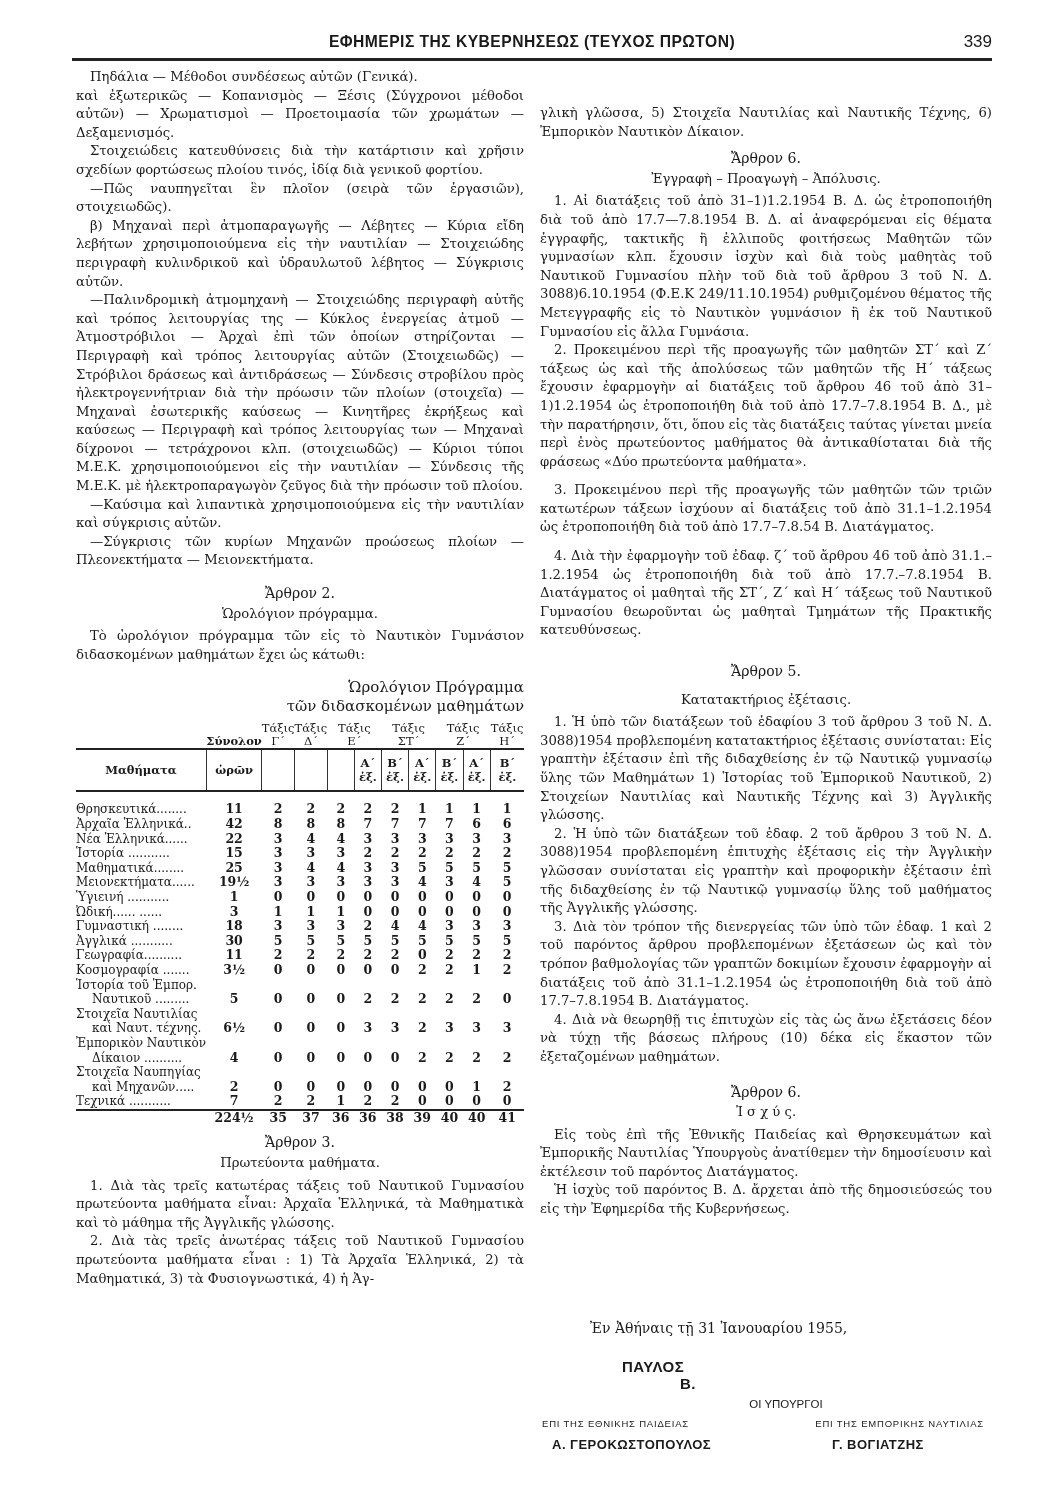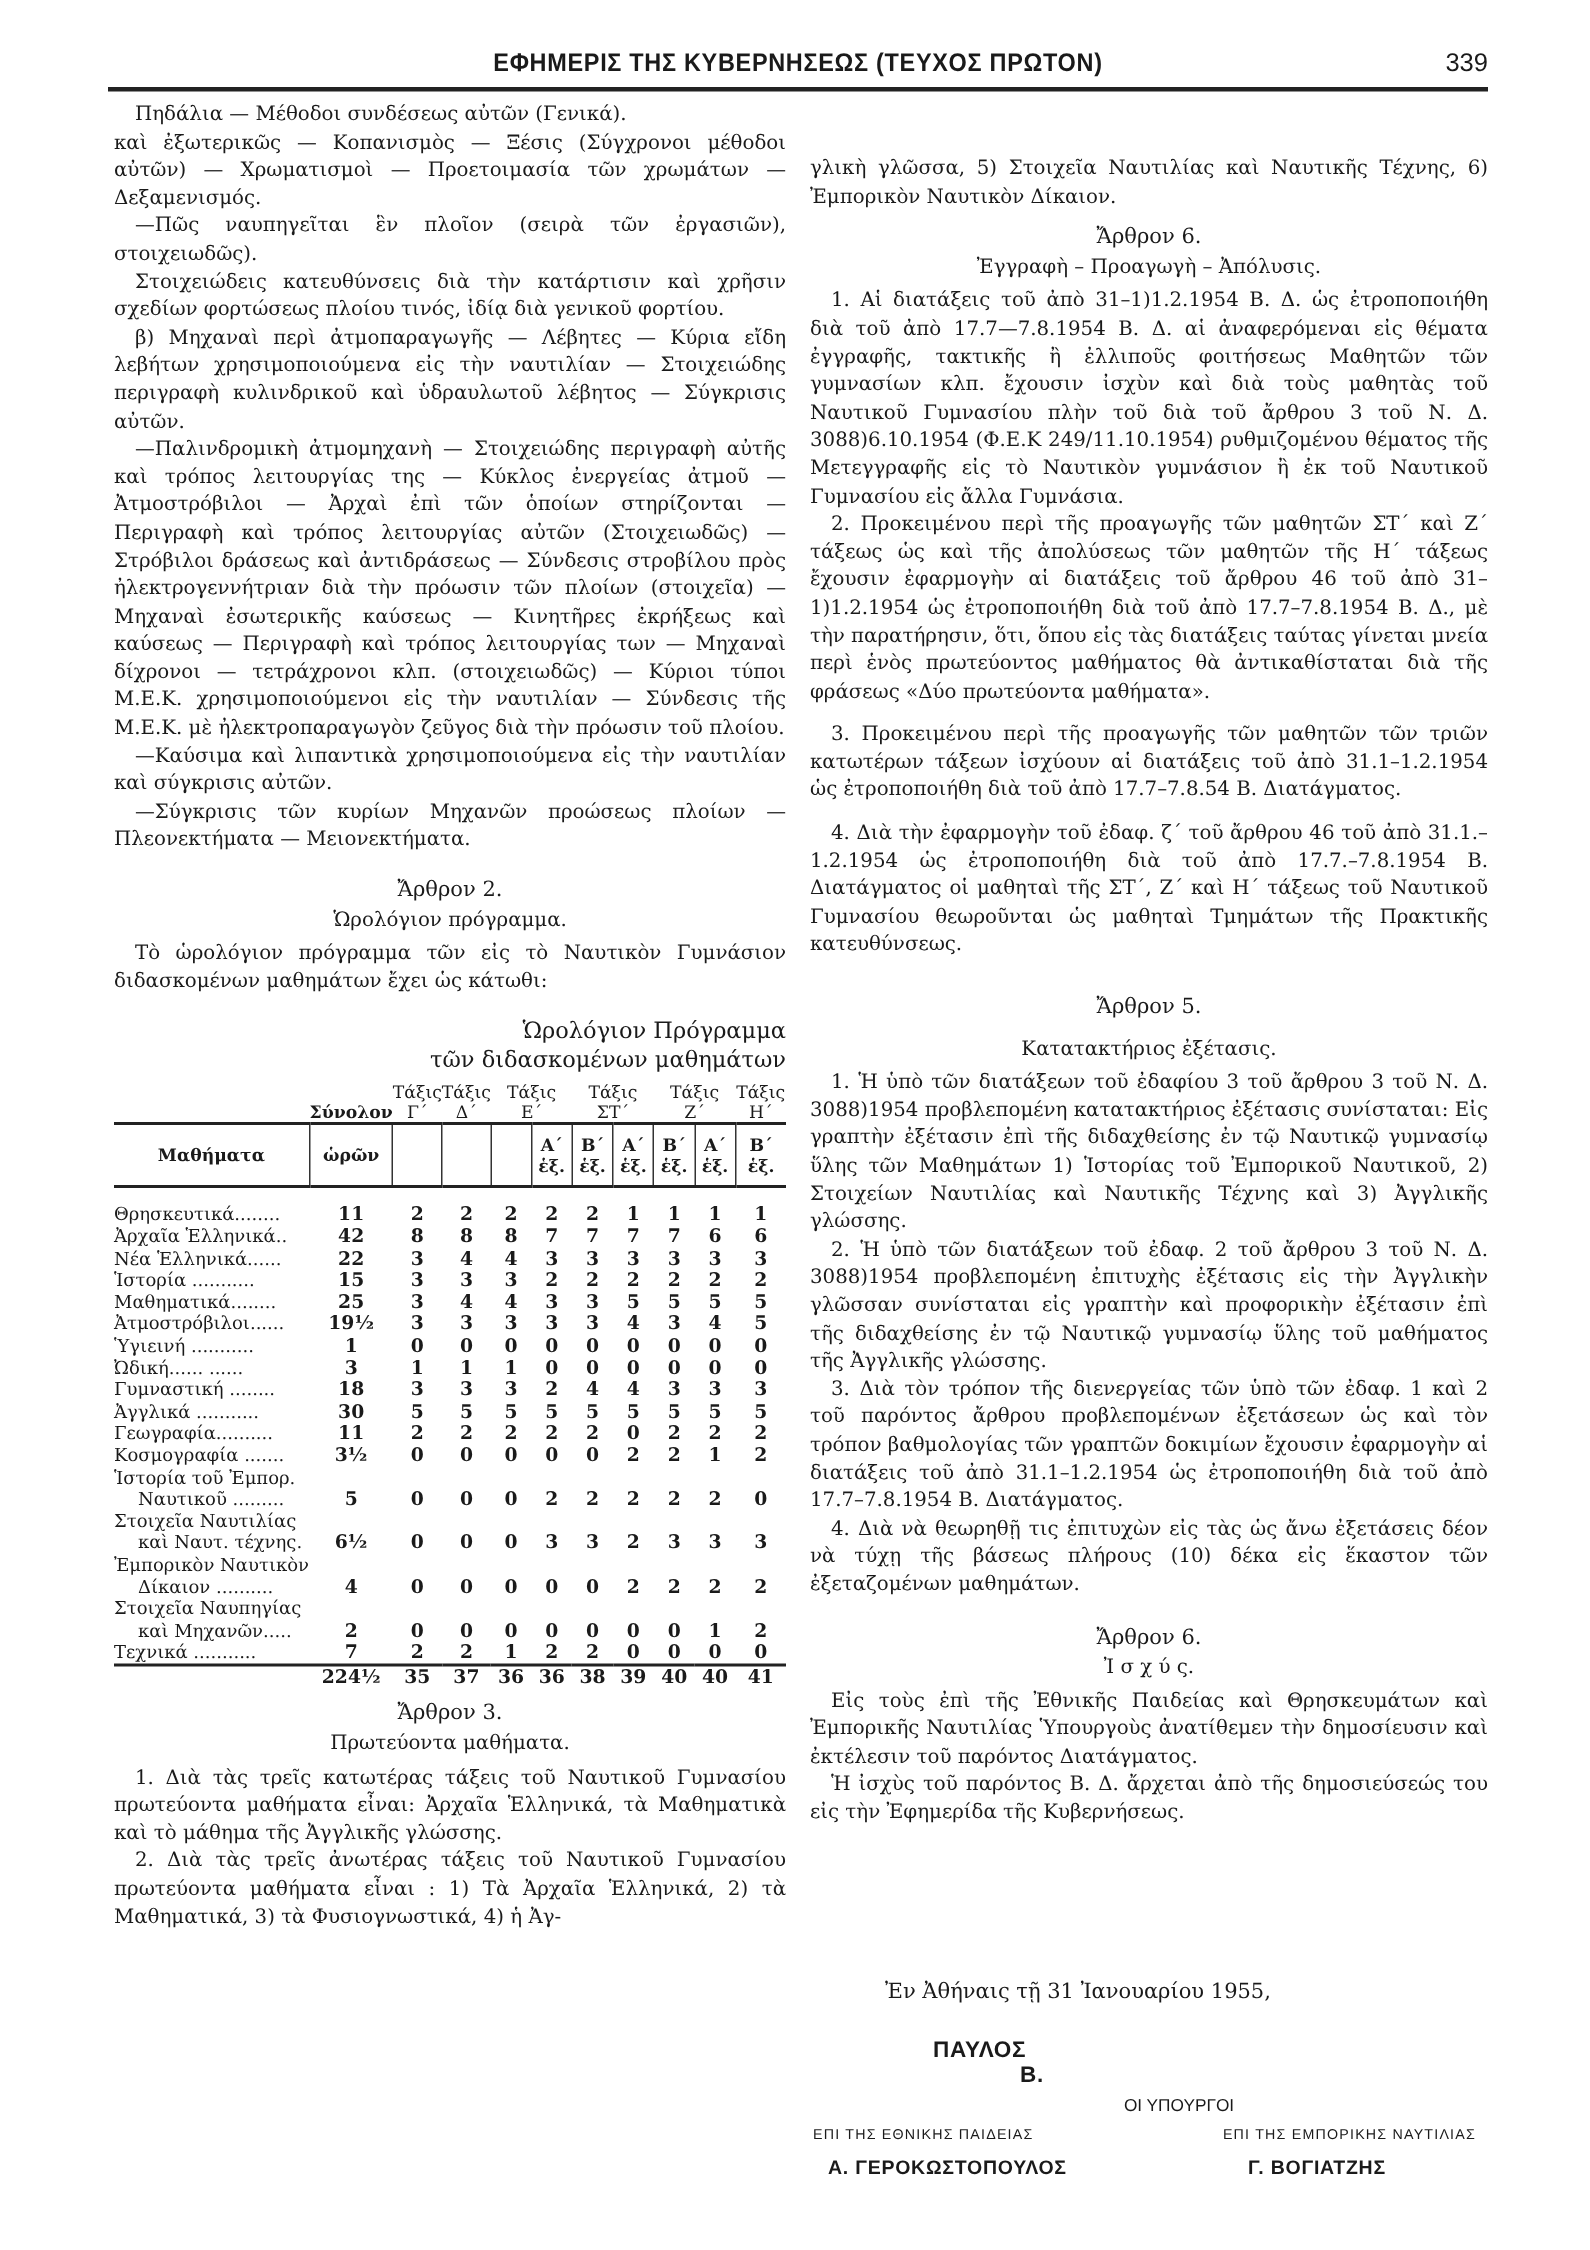--- a/index.html
+++ b/index.html
@@ -41,22 +41,22 @@
 
 <div class="header">
   <div class="header-title">ΕΦΗΜΕΡΙΣ ΤΗΣ ΚΥΒΕΡΝΗΣΕΩΣ (ΤΕΥΧΟΣ ΠΡΩΤΟΝ)</div>
   <div class="header-page">339</div>
 </div>
 <div class="header-rule"></div>
 
 <div class="col col-left">
   <p class="p indent">Πηδάλια — Μέθοδοι συνδέσεως αὐτῶν (Γενικά).</p>
   <p class="p">καὶ ἐξωτερικῶς — Κοπανισμὸς — Ξέσις (Σύγχρονοι μέθοδοι αὐτῶν) — Χρωματισμοὶ — Προετοιμασία τῶν χρωμάτων — Δεξαμενισμός.</p>
+  <p class="p indent">Στοιχειώδεις κατευθύνσεις διὰ τὴν κατάρτισιν καὶ χρῆσιν σχεδίων φορτώσεως πλοίου τινός, ἰδίᾳ διὰ γενικοῦ φορτίου.</p>
   <p class="p indent">—Πῶς ναυπηγεῖται ἓν πλοῖον (σειρὰ τῶν ἐργασιῶν), στοιχειωδῶς).</p>
-  <p class="p indent">Στοιχειώδεις κατευθύνσεις διὰ τὴν κατάρτισιν καὶ χρῆσιν σχεδίων φορτώσεως πλοίου τινός, ἰδίᾳ διὰ γενικοῦ φορτίου.</p>
   <p class="p indent">β) Μηχαναὶ περὶ ἀτμοπαραγωγῆς — Λέβητες — Κύρια εἴδη λεβήτων χρησιμοποιούμενα εἰς τὴν ναυτιλίαν — Στοιχειώδης περιγραφὴ κυλινδρικοῦ καὶ ὑδραυλωτοῦ λέβητος — Σύγκρισις αὐτῶν.</p>
   <p class="p indent">—Παλινδρομικὴ ἀτμομηχανὴ — Στοιχειώδης περιγραφὴ αὐτῆς καὶ τρόπος λειτουργίας της — Κύκλος ἐνεργείας ἀτμοῦ — Ἀτμοστρόβιλοι — Ἀρχαὶ ἐπὶ τῶν ὁποίων στηρίζονται — Περιγραφὴ καὶ τρόπος λειτουργίας αὐτῶν (Στοιχειωδῶς) — Στρόβιλοι δράσεως καὶ ἀντιδράσεως — Σύνδεσις στροβίλου πρὸς ἠλεκτρογεννήτριαν διὰ τὴν πρόωσιν τῶν πλοίων (στοιχεῖα) — Μηχαναὶ ἐσωτερικῆς καύσεως — Κινητῆρες ἐκρήξεως καὶ καύσεως — Περιγραφὴ καὶ τρόπος λειτουργίας των — Μηχαναὶ δίχρονοι — τετράχρονοι κλπ. (στοιχειωδῶς) — Κύριοι τύποι Μ.Ε.Κ. χρησιμοποιούμενοι εἰς τὴν ναυτιλίαν — Σύνδεσις τῆς Μ.Ε.Κ. μὲ ἠλεκτροπαραγωγὸν ζεῦγος διὰ τὴν πρόωσιν τοῦ πλοίου.</p>
   <p class="p indent">—Καύσιμα καὶ λιπαντικὰ χρησιμοποιούμενα εἰς τὴν ναυτιλίαν καὶ σύγκρισις αὐτῶν.</p>
   <p class="p indent">—Σύγκρισις τῶν κυρίων Μηχανῶν προώσεως πλοίων — Πλεονεκτήματα — Μειονεκτήματα.</p>
 
   <p class="art-title" style="margin-top:14px">Ἄρθρον 2.</p>
   <p class="art-sub">Ὡρολόγιον πρόγραμμα.</p>
   <p class="p indent">Τὸ ὡρολόγιον πρόγραμμα τῶν εἰς τὸ Ναυτικὸν Γυμνάσιον διδασκομένων μαθημάτων ἔχει ὡς κάτωθι:</p>
 
   <div class="tbl-title">
@@ -166,21 +166,21 @@
           <td>4</td>
           <td>4</td>
           <td>3</td>
           <td>3</td>
           <td>5</td>
           <td>5</td>
           <td>5</td>
           <td>5</td>
         </tr>
         <tr>
-          <td class="subj">Ἀτμοστρόβιλοι......</td>
+          <td class="subj">Μειονεκτήματα......</td>
           <td>19½</td>
           <td>3</td>
           <td>3</td>
           <td>3</td>
           <td>3</td>
           <td>3</td>
           <td>4</td>
           <td>3</td>
           <td>4</td>
           <td>5</td>

